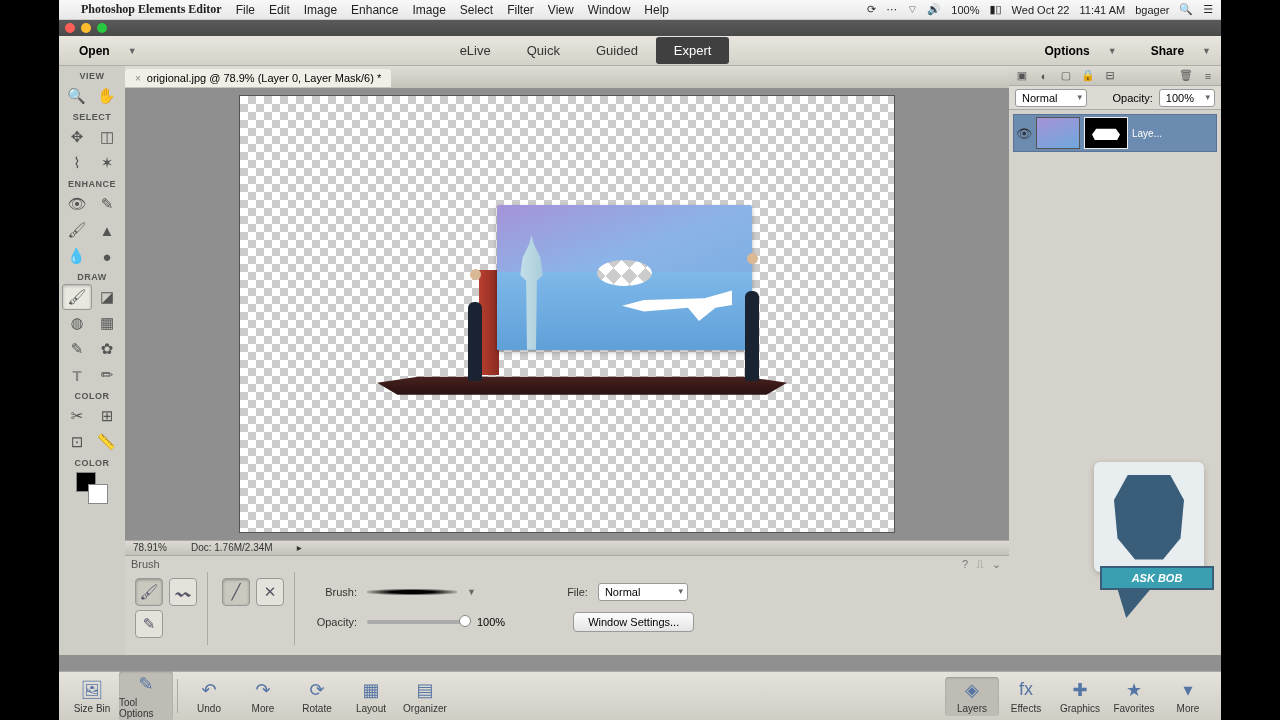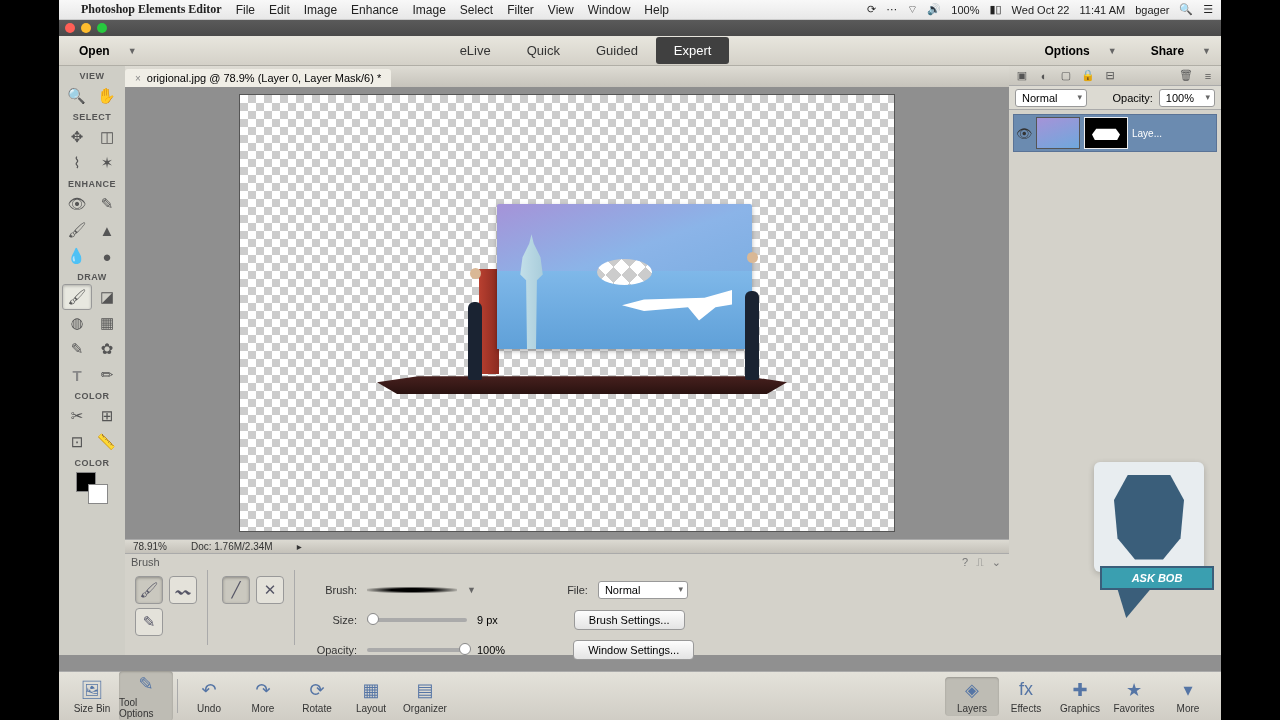--- a/index.html
+++ b/index.html
@@ -289,29 +289,20 @@
         <div class="opt-controls">
           <div class="ctrl-row">
             <label>Brush:</label>
             <div class="brush-thumb"></div>
             <span style="font-size:9px;color:#666;">▼</span>
             <span style="width:40px;"></span>
             <label>File:</label>
             <span class="sel-box">Normal</span>
           </div>
           <div class="ctrl-row">
-            <label>Size:</label>
-            <div class="slider">
-                <div class="thumb" style="left:0%"></div>
-              </div>
-            <span>9 px</span>
-            <span style="width:56px;"></span>
-            <span class="settings-btn">Brush Settings...</span>
-          </div>
-          <div class="ctrl-row">
             <label>Opacity:</label>
             <div class="slider">
                 <div class="thumb" style="left:92%"></div>
               </div>
             <span>100%</span>
             <span style="width:48px;"></span>
             <span class="settings-btn">Window Settings...</span>
           </div>
         </div>
       </div>

